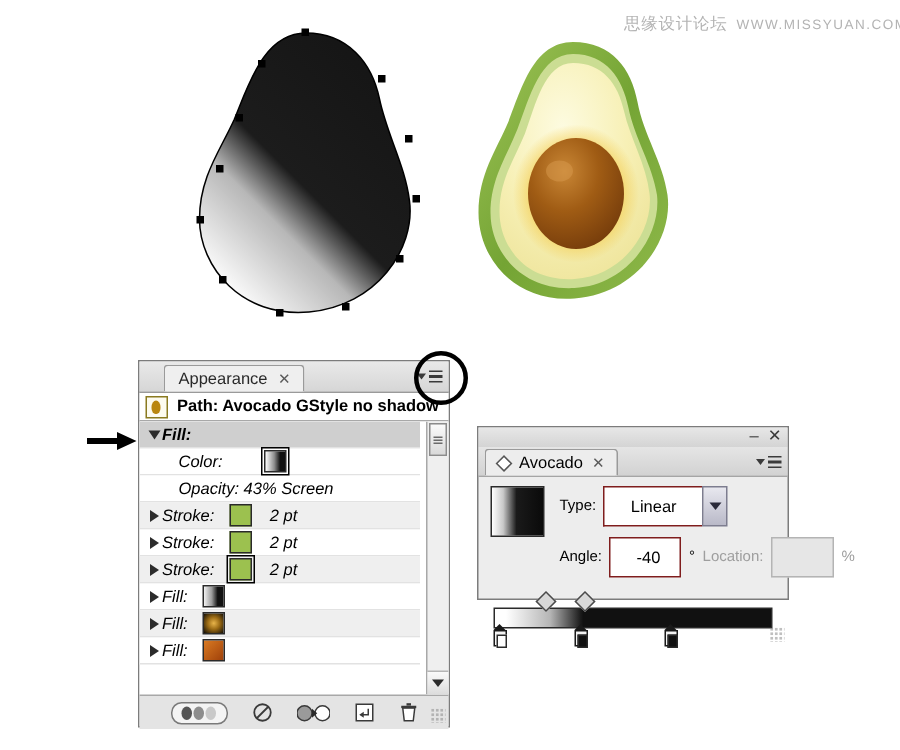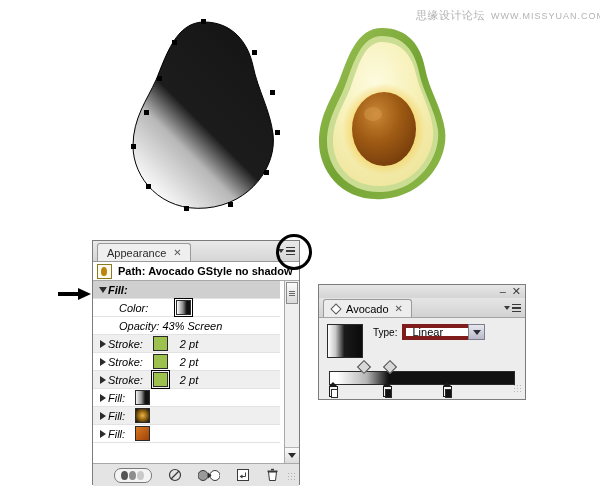--- a/index.html
+++ b/index.html
@@ -32,21 +32,21 @@
     font-size: 11px;
     color: #000;
   }
   .panel-tabstrip {
     position: relative;
     height: 20px;
     background: linear-gradient(#e9e9e9,#d6d6d6);
     border-bottom: 1px solid #9a9a9a;
   }
   .panel-tab {
-    position: absolute; left: 4px; top: 2px;
+    position: absolute; left: 16px; top: 2px;
     height: 18px; padding: 0 8px 0 9px;
     background: #efefef;
     border: 1px solid #9a9a9a; border-bottom: none;
     border-radius: 3px 3px 0 0;
     display: flex; align-items: center; gap: 7px;
     font-size: 11px; color: #2a2a2a;
     box-sizing: border-box;
   }
   .tab-close { font-size: 10px; color:#5a5a5a; }
   .panel-menu {
@@ -188,22 +188,22 @@
   .gp-top { display:flex; align-items:flex-start; gap:10px; }
   .gp-preview {
     width: 34px; height: 32px; border:1px solid #2a2a2a; flex:none;
     background: linear-gradient(90deg,#ffffff 0%,#c8c8c8 22%,#1a1a1a 48%,#0a0a0a 100%);
   }
   .gp-fields { flex:1; }
   .fld-row { display:flex; align-items:center; gap:5px; margin-bottom:7px; }
   .fld-label { font-size:10px; }
   .fld-label.dim { color:#9e9e9e; }
   .txtbox {
-    height:16px; border:4px solid #7f1d1d; background:#fff; font-size:11px;
-    display:flex; align-items:center; padding:0 6px; box-sizing:border-box;
+    height:27px; border:1px solid #7f1d1d; background:#fff; font-size:11px;
+    display:flex; align-items:center; padding:0 17px; box-sizing:border-box;
   }
   .txtbox.disabled { background:#e6e6e6; border-color:#b4b4b4; }
   .combo { display:flex; align-items:stretch; }
   .combo .txtbox { width:66px; border-right:none; }
   .combo .arrow {
     width:17px; border:1px solid #7d7d8f; background:linear-gradient(#e8e8ef,#b9b9c8);
     display:flex; align-items:center; justify-content:center; box-sizing:border-box;
   }
   .combo .arrow i { width:0;height:0;border-left:4px solid transparent;border-right:4px solid transparent;border-top:5px solid #2b2b3a; display:block; }
 
@@ -482,20 +482,28 @@
           <div class="fld-row">
             <span class="fld-label">Type:</span>
             <div class="combo">
               <div class="txtbox">Linear</div>
               <div class="arrow">
                   <i></i>
                 </div>
             </div>
           </div>
 
+          <div class="fld-row">
+            <span class="fld-label">Angle:</span>
+            <div class="txtbox" style="width:48px">-40</div>
+            <span class="fld-label">°</span>
+            <span class="fld-label dim">Location:</span>
+            <div class="txtbox disabled" style="width:42px"></div>
+            <span class="fld-label dim">%</span>
+          </div>
 
         </div>
       </div>
 
       <div class="gp-slider-area">
         <div class="gp-bar"></div>
 
         <div class="midpt" style="left:30px"></div>
         <div class="midpt" style="left:56px"></div>
 

